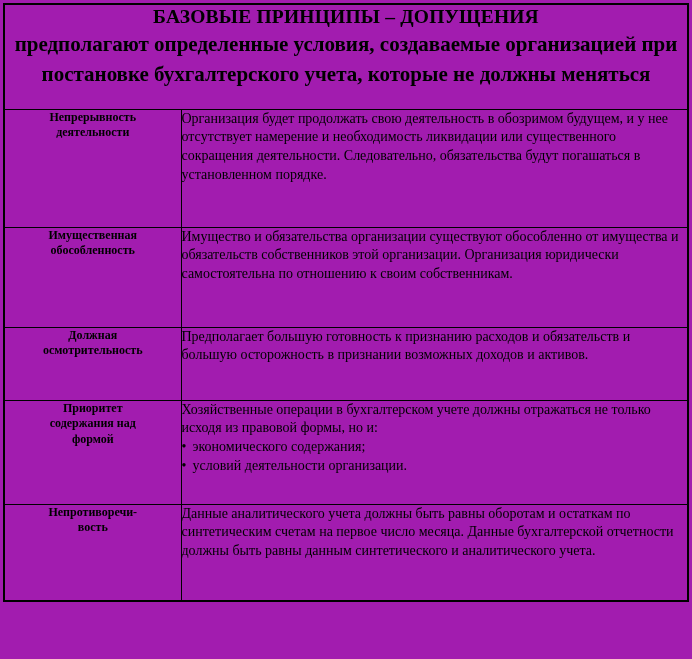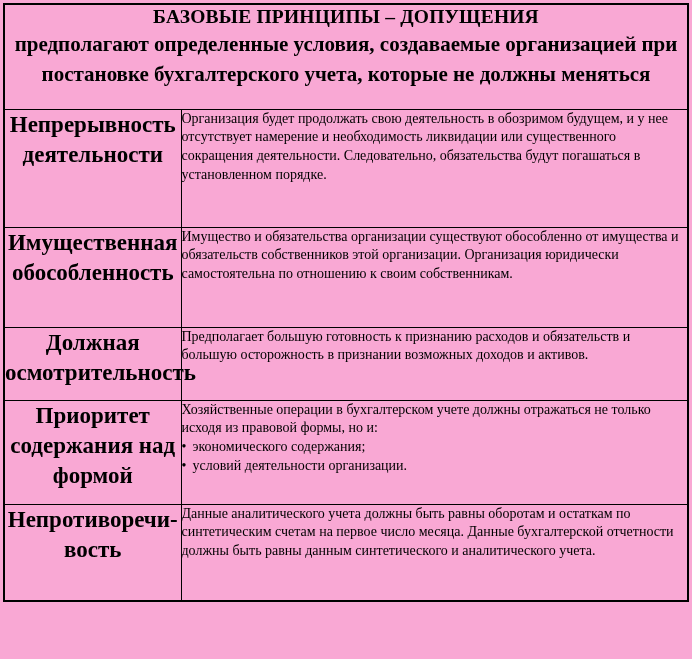--- a/index.html
+++ b/index.html
@@ -11,21 +11,21 @@
     width: 692px;
     height: 659px;
     font-family: "Liberation Serif", "DejaVu Serif", serif;
     color: #000000;
     overflow: hidden;
   }
   #page {
     position: relative;
     width: 692px;
     height: 659px;
-    background: #f9a8d4;
+    background: #a21caf;
     box-sizing: border-box;
   }
   table.doc-table {
     position: absolute;
     left: 3px;
     top: 3px;
     width: 684px;
     border-collapse: collapse;
     table-layout: fixed;
     box-sizing: border-box;
@@ -69,21 +69,21 @@
   }
   .hdr-cell.right {
     border-right: 2px solid #000 !important;
     border-left: 1.5px solid #000 !important;
   }
   
   .name-cell {
     width: 177px;
     text-align: center;
     font-weight: bold;
-    font-size: 23px;
+    font-size: 12px;
     line-height: 1.32;
     vertical-align: middle;
     padding: 5px 5px;
     border-left: 2px solid #000 !important;
   }
   
   .content-cell {
     font-size: 14px;
     line-height: 1.345;
     padding: 5px 8px 6px 9px;

